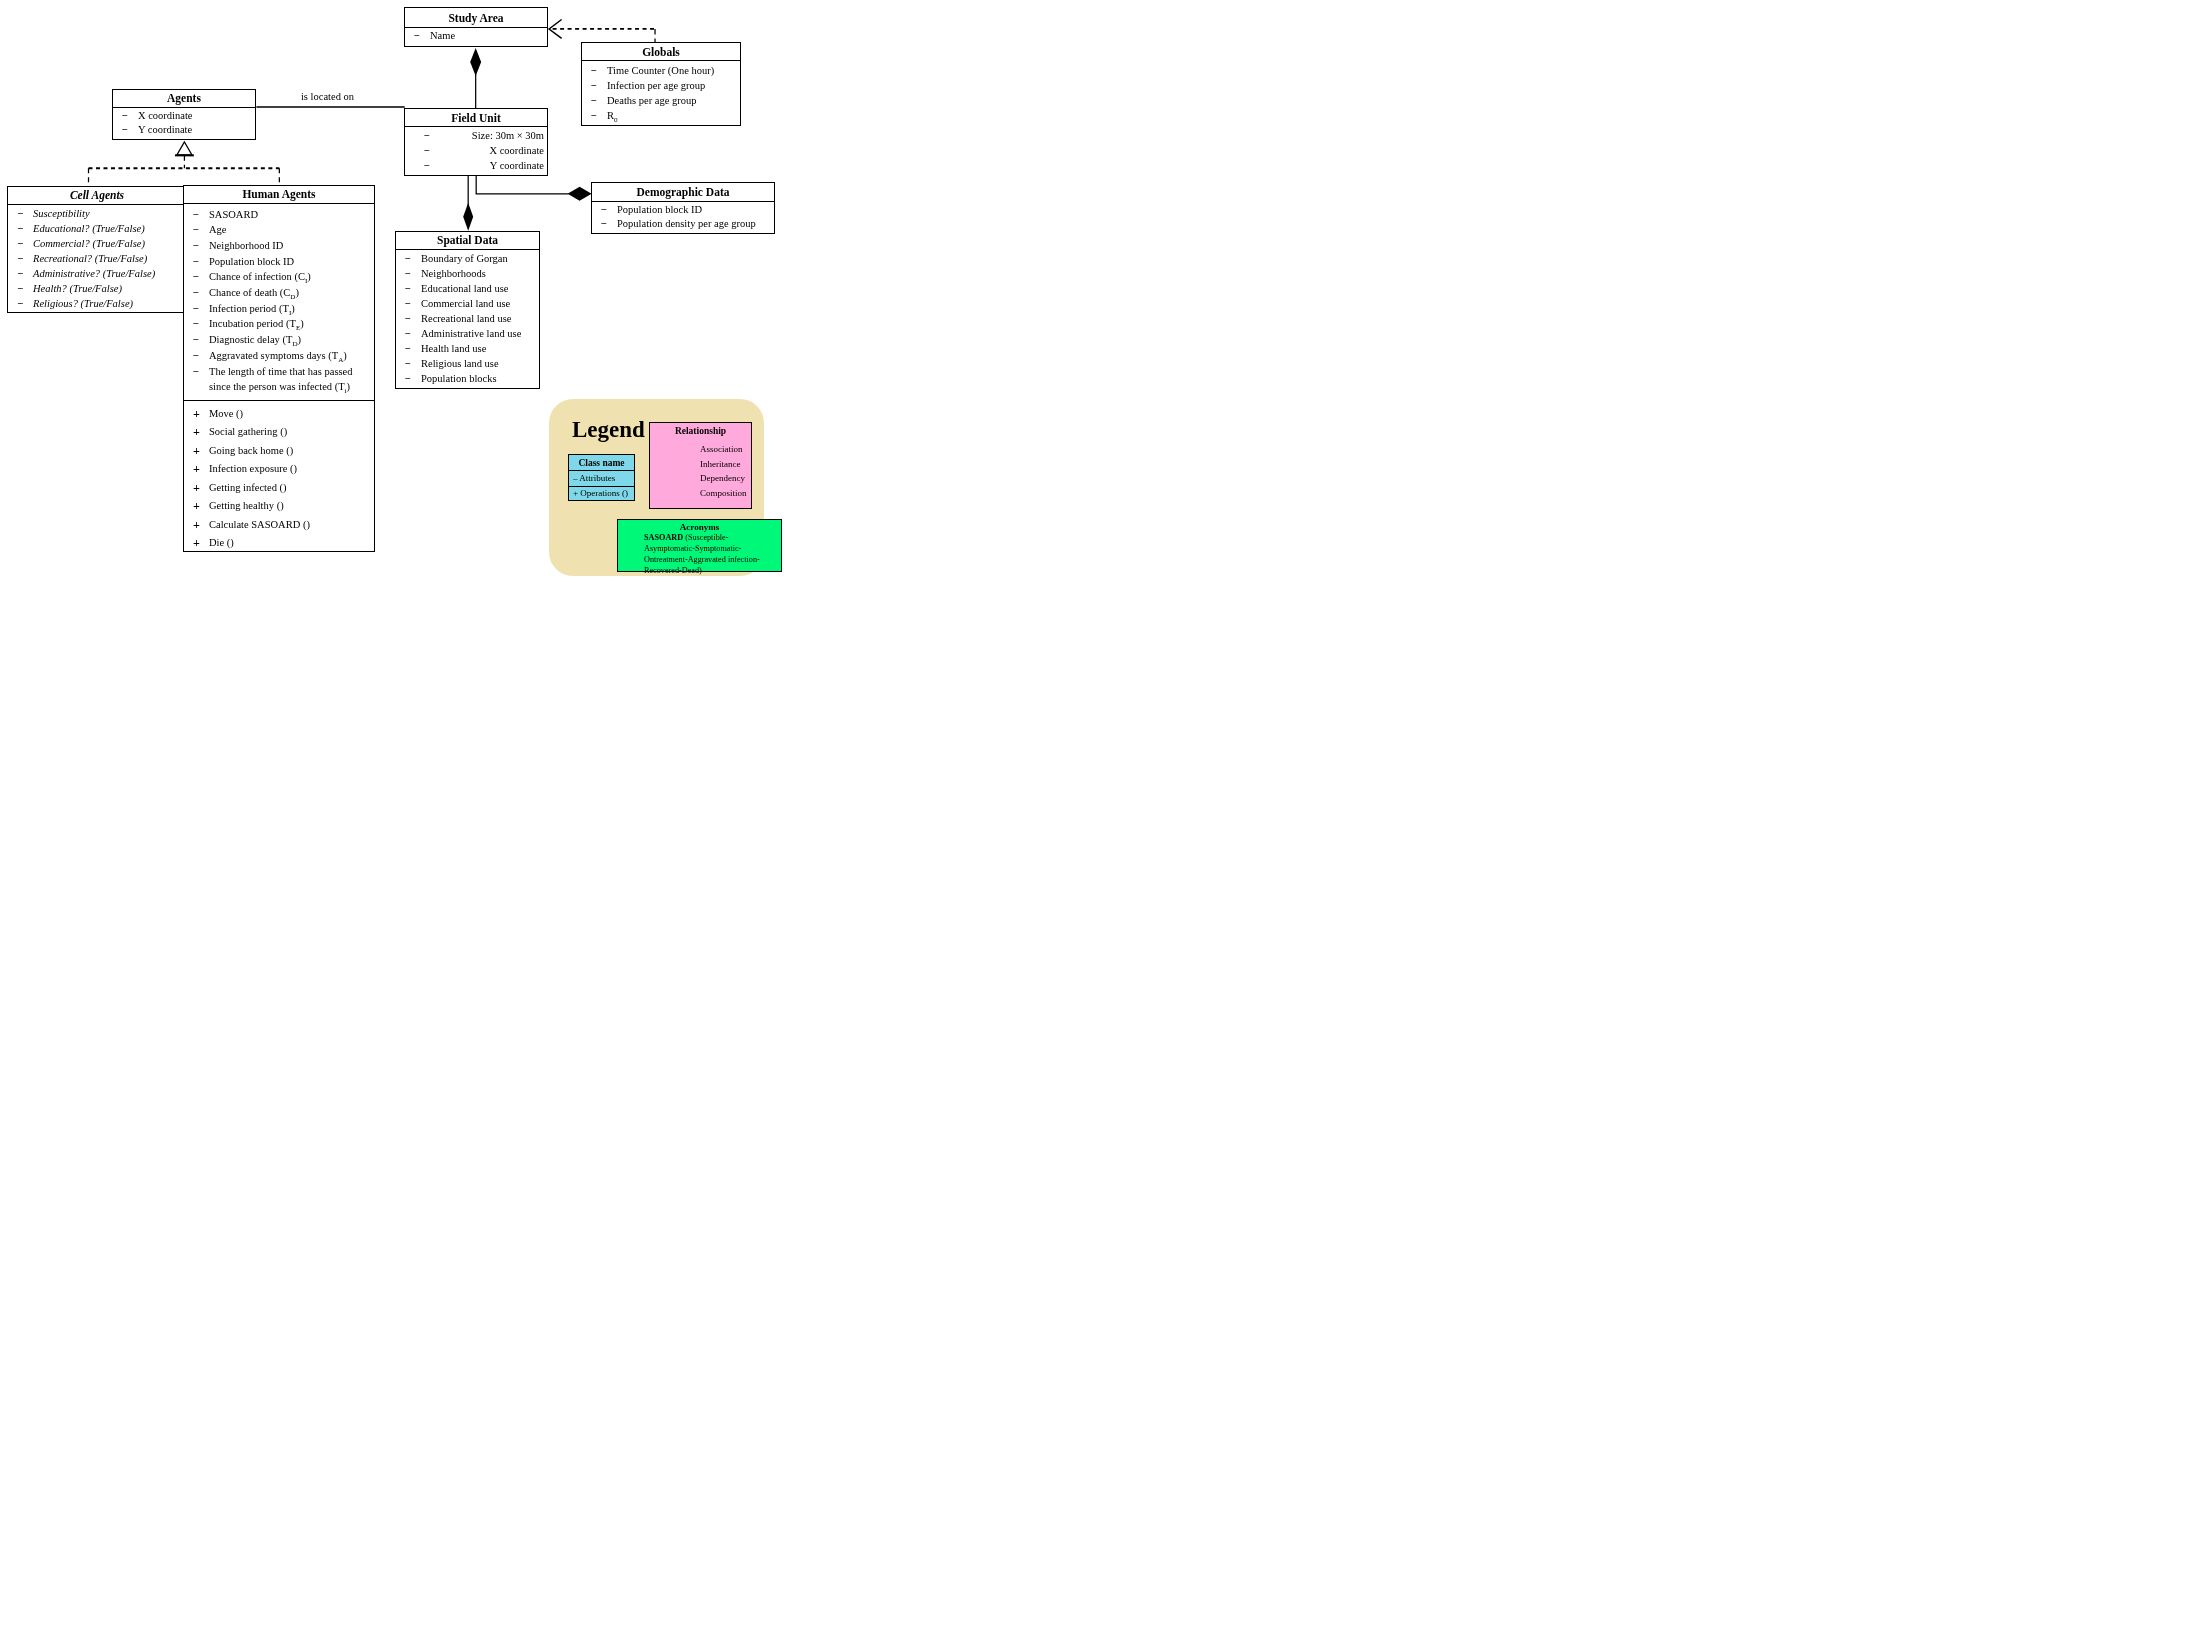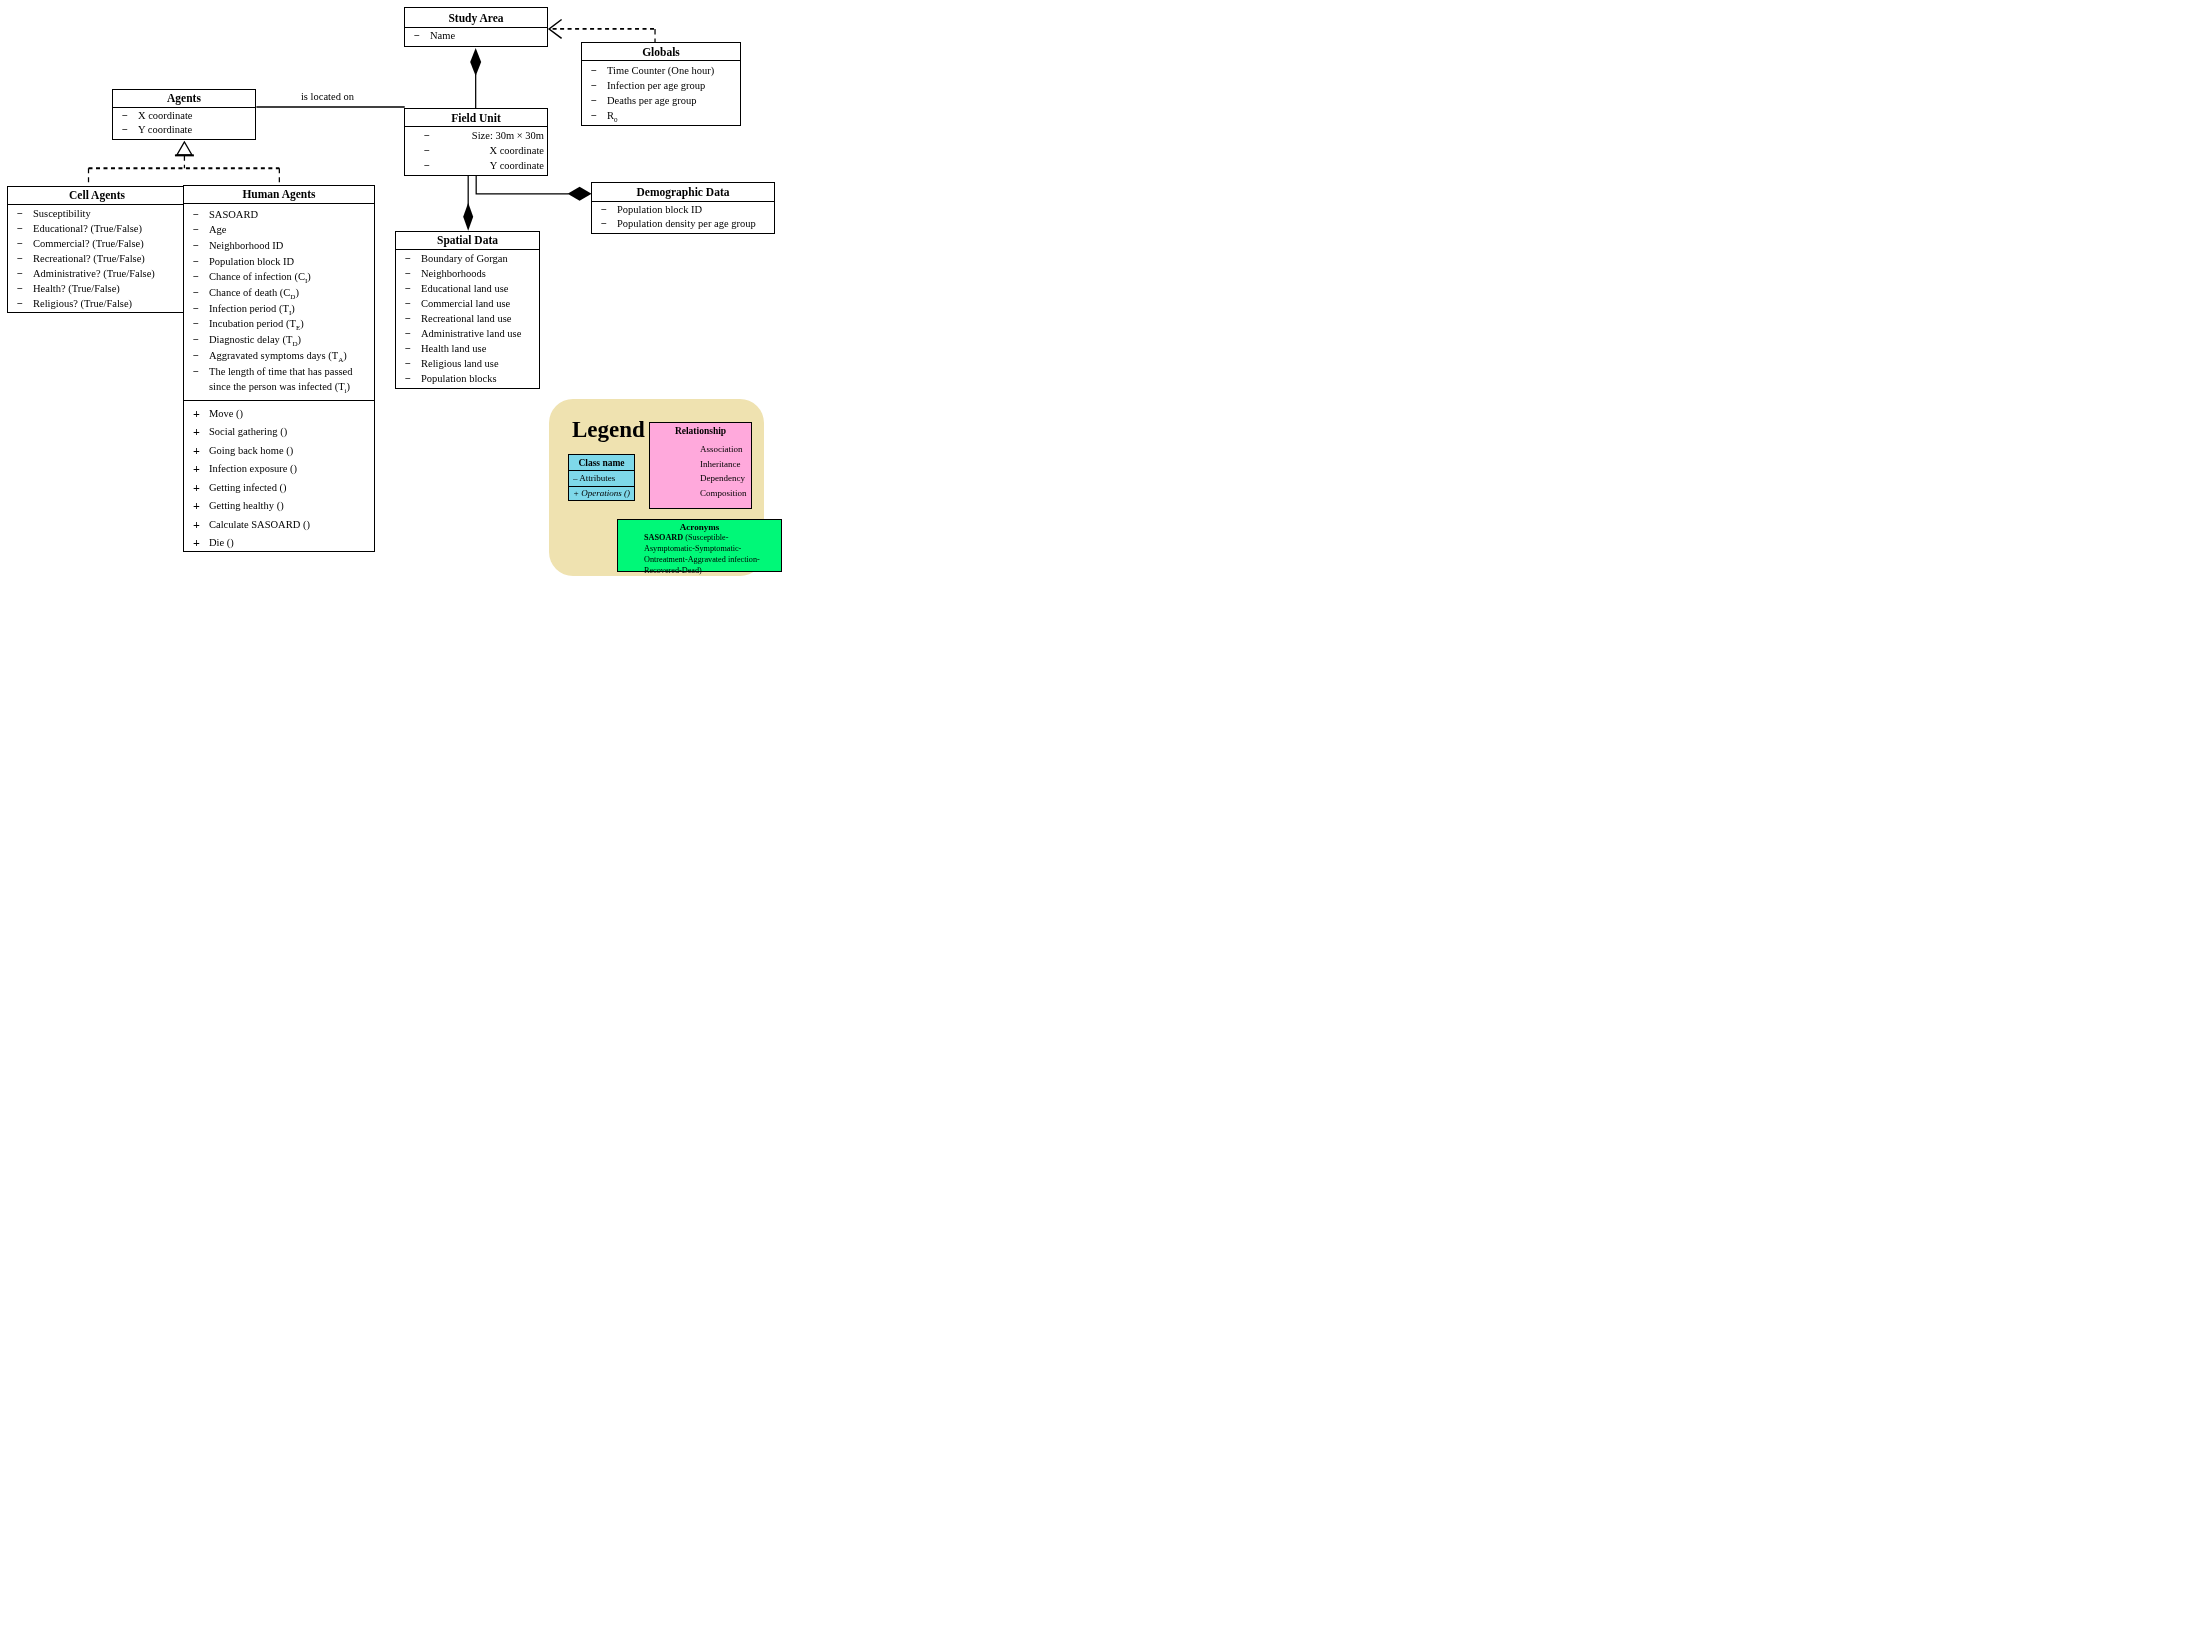--- a/index.html
+++ b/index.html
@@ -25,21 +25,21 @@
   #assoc-label{position:absolute;left:285px;top:91px;width:85px;text-align:center;
        font-size:10.5px;}
   
   #legend-panel{position:absolute;border-radius:24px;}
   #legend-heading{position:absolute;font-size:23px;font-weight:bold;}
   #legend-classbox{position:absolute;border:1px solid #000;box-sizing:border-box;}
   #legend-classbox .lg-hdr{height:16px;display:flex;align-items:center;justify-content:center;
        font-weight:bold;font-size:9.5px;border-bottom:1px solid #000;box-sizing:border-box;}
   #legend-classbox .lg-row{height:14.5px;display:flex;align-items:center;font-size:9px;
        padding-left:4px;box-sizing:border-box;}
-  #legend-classbox .lg-row+.lg-row{border-top:1px solid #000;font-style:italic;}
+  #legend-classbox .lg-row+.lg-row{border-top:1px solid #000;}
   #legend-relbox{position:absolute;border:1px solid #000;box-sizing:border-box;}
   #legend-relbox .rel-title{text-align:center;font-weight:bold;font-size:9.5px;padding-top:2.5px;}
   .rel-label{position:absolute;font-size:9px;line-height:11px;}
   #legend-acrbox{position:absolute;border:1px solid #000;box-sizing:border-box;}
   #legend-acrbox .acr-title{text-align:center;font-weight:bold;font-size:9px;padding-top:1.5px;}
   #legend-acrbox .acr-text{padding:0.5px 13px 0 26px;font-size:8.2px;line-height:11px;}
 </style>
 </head>
 <body>
 
@@ -137,21 +137,21 @@
           <span class="marker">−</span>
           <span class="rtext">X coordinate</span>
         </div>
         <div class="row attr">
           <span class="marker">−</span>
           <span class="rtext">Y coordinate</span>
         </div>
       </div>
   </div>
 
-  <div class="cls" style="left:7px;top:186px;width:180px;height:127px;">
+  <div class="cls" style="left:7px;top:186px;width:180px;height:127px;font-style:italic;">
     <div class="ttl" style="height:17.5px;">Cell Agents</div>
     <div class="body lh30" style="padding-top:1px;">
         <div class="row attr">
           <span class="marker">−</span>
           <span class="rtext">Susceptibility</span>
         </div>
         <div class="row attr">
           <span class="marker">−</span>
           <span class="rtext">Educational? (True/False)</span>
         </div>

